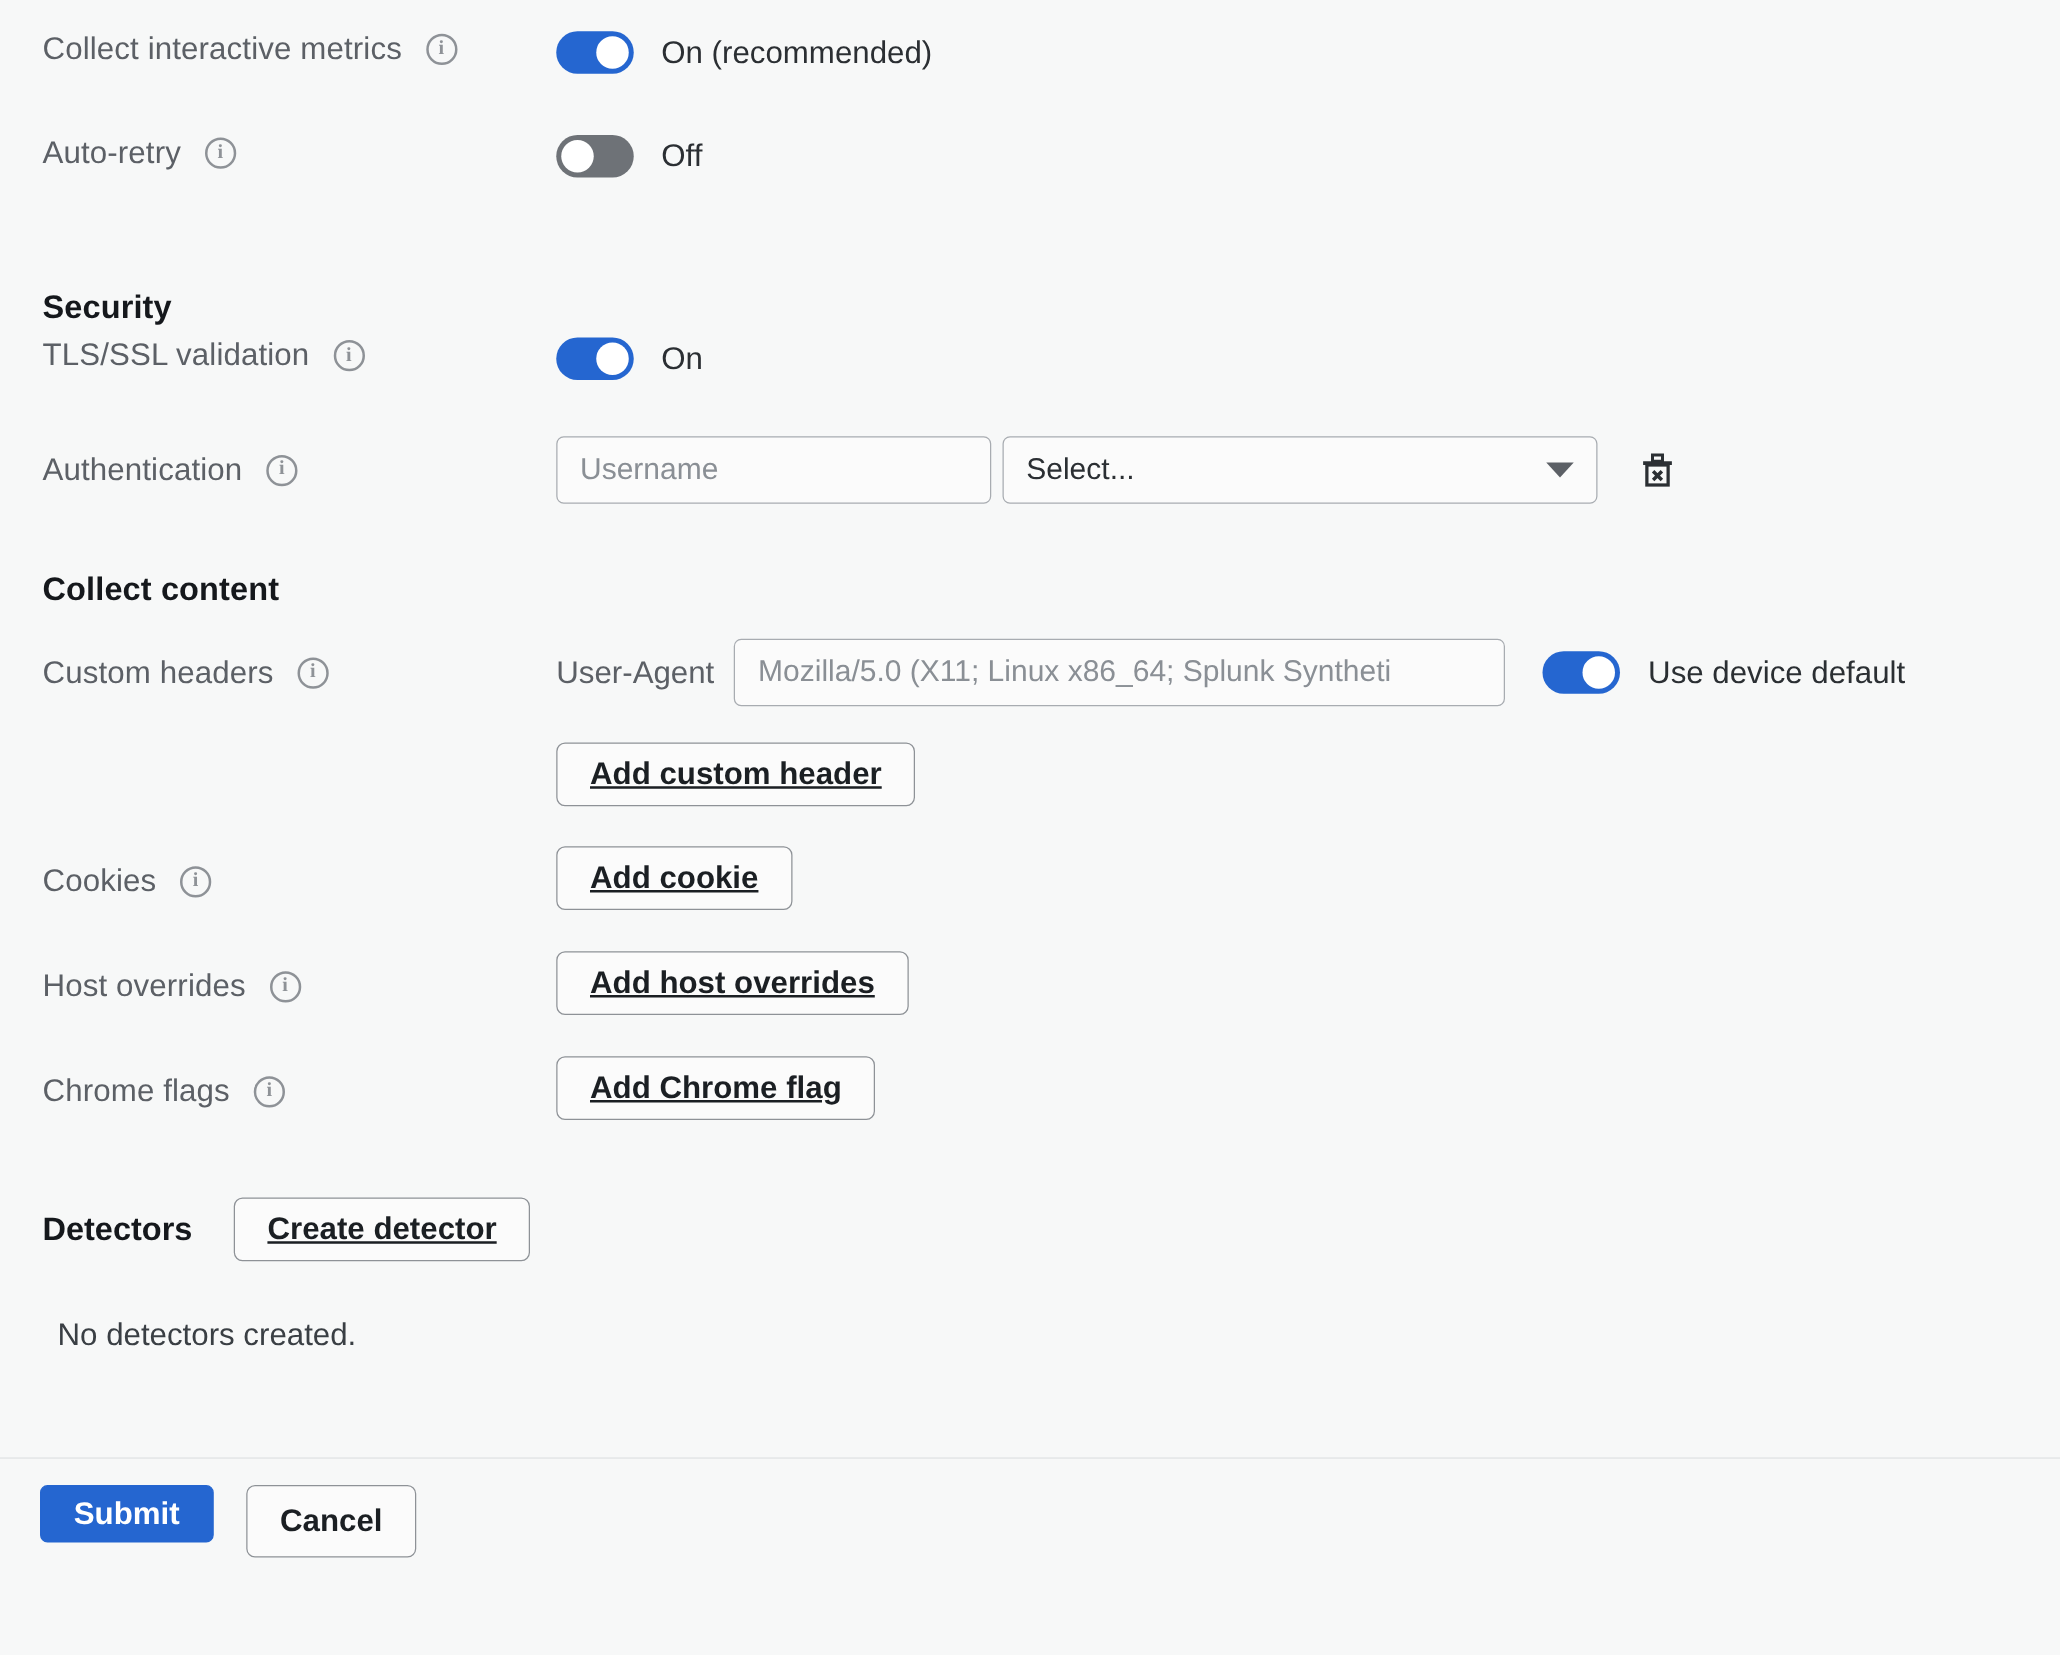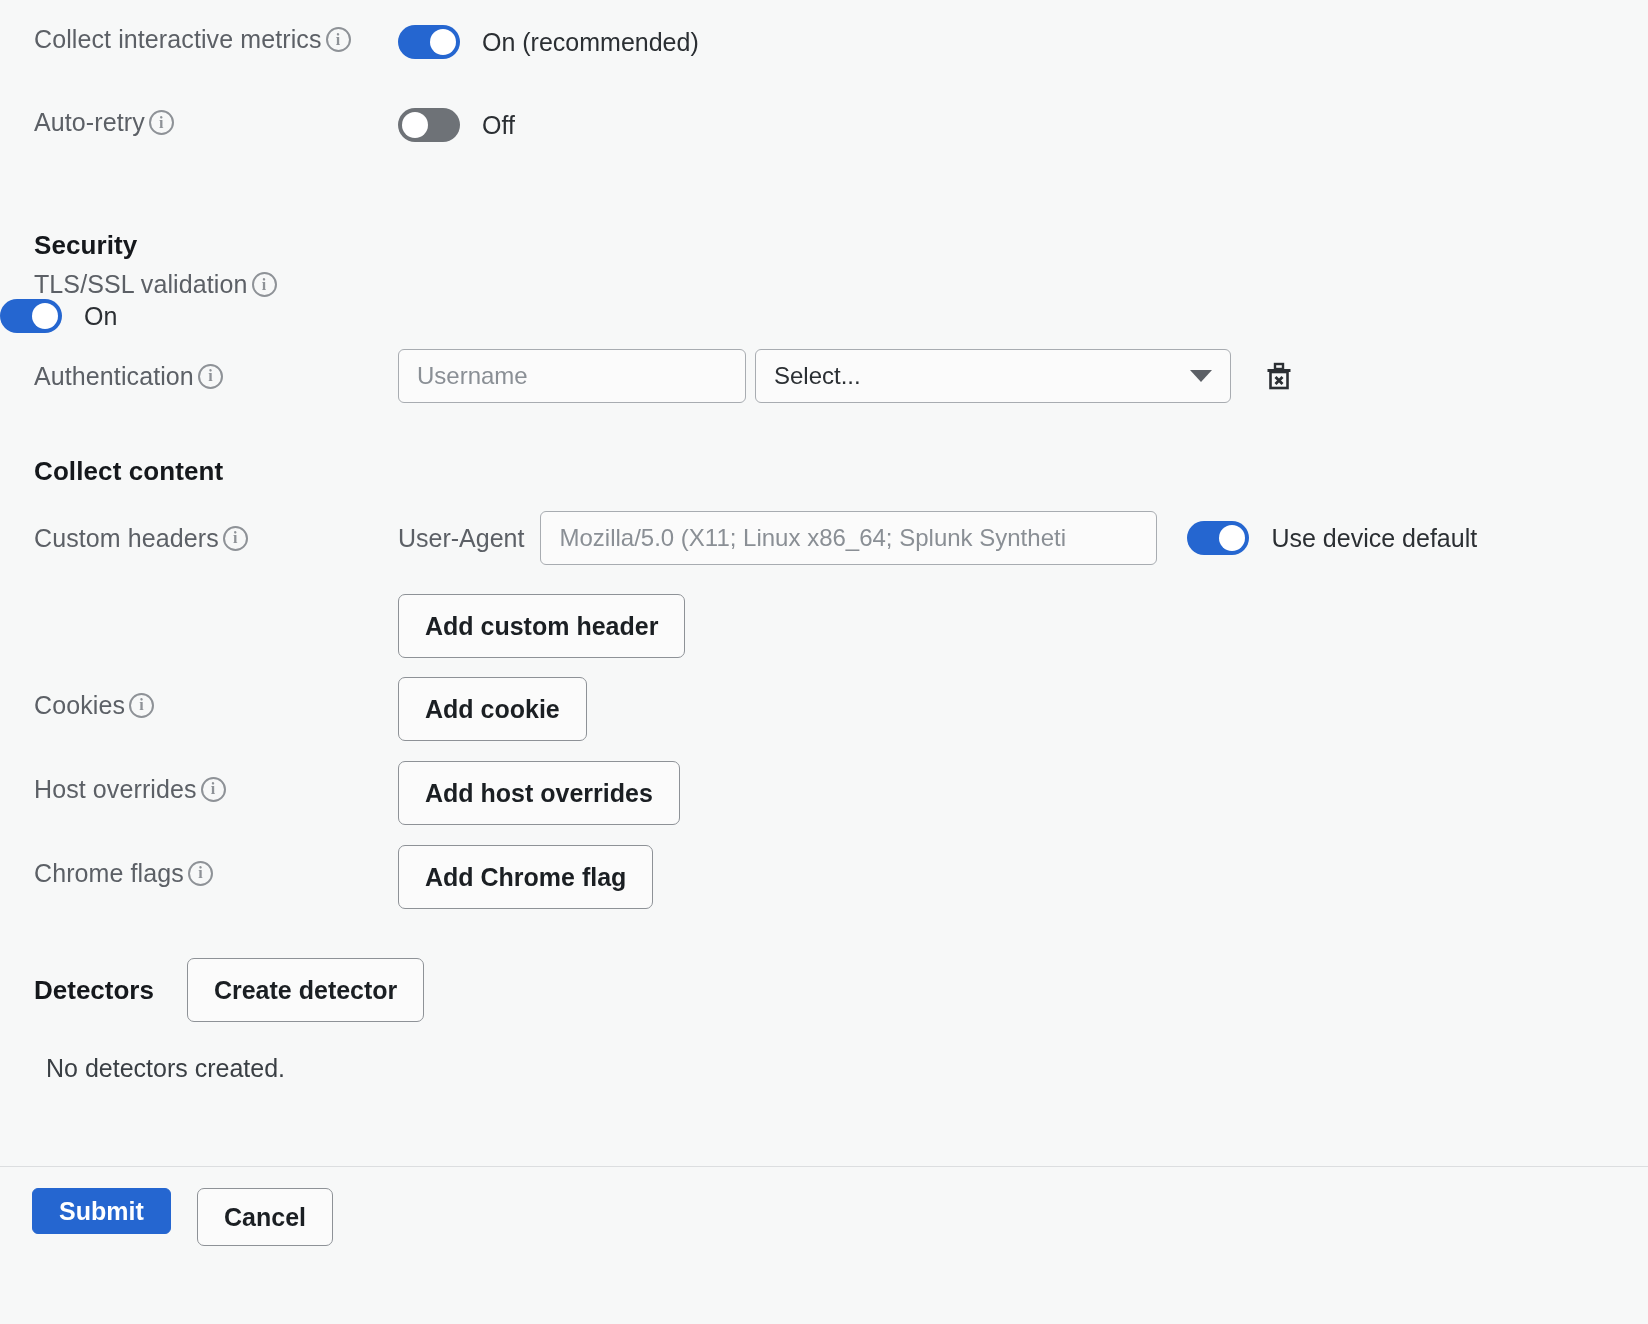--- a/index.html
+++ b/index.html
@@ -27,26 +27,26 @@
 
   
   .row {
     position: absolute;
     left: 0;
     width: 1648px;
     display: flex;
     align-items: flex-start;
   }
   .label-col {
-    width: 398px;
+    width: 445px;
     padding-left: 34px;
     box-sizing: border-box;
     display: flex;
     align-items: center;
-    gap: 4px;
+    gap: 19px;
     flex: none;
   }
   .ctl-col {
     flex: 1;
     display: flex;
     align-items: center;
   }
   .field-label {
     font-size: 25px;
     color: #5c6066;
@@ -158,32 +158,33 @@
     padding: 0;
     cursor: pointer;
     display: flex;
     align-items: center;
     justify-content: center;
     width: 34px; height: 34px;
   }
 
   
   .btn-outline {
-    height: 64px;
+    height: 51px;
     border: 1px solid #8e9297;
     border-radius: 7px;
     background: #fbfbfb;
     font-family: "Liberation Sans", sans-serif;
     font-size: 25px;
     font-weight: 700;
     color: #1b1f23;
     padding: 0 26px;
     cursor: pointer;
     white-space: nowrap;
     box-sizing: border-box;
+    text-decoration: underline;
   }
 
   
   .divider {
     position: absolute;
     left: 0;
     top: 1166px;
     width: 1648px;
     height: 1px;
     background: #dcdee0;
@@ -269,21 +270,21 @@
     <div class="ctl-col">
       <div class="toggle off">
           <div class="knob"></div>
         </div>
       <span class="toggle-text">Off</span>
     </div>
   </div>
 
   <div class="section-heading" style="top:210px;margin-top:20px;">Security</div>
 
-  <div class="row" style="top:270px;flex-direction:column;">
+  <div class="row" style="top:270px;">
     <div class="label-col">
       <span class="field-label">TLS/SSL validation</span>
       <span class="info-icon">
           <span>i</span>
         </span>
     </div>
     <div class="ctl-col">
       <div class="toggle on">
           <div class="knob"></div>
         </div>

